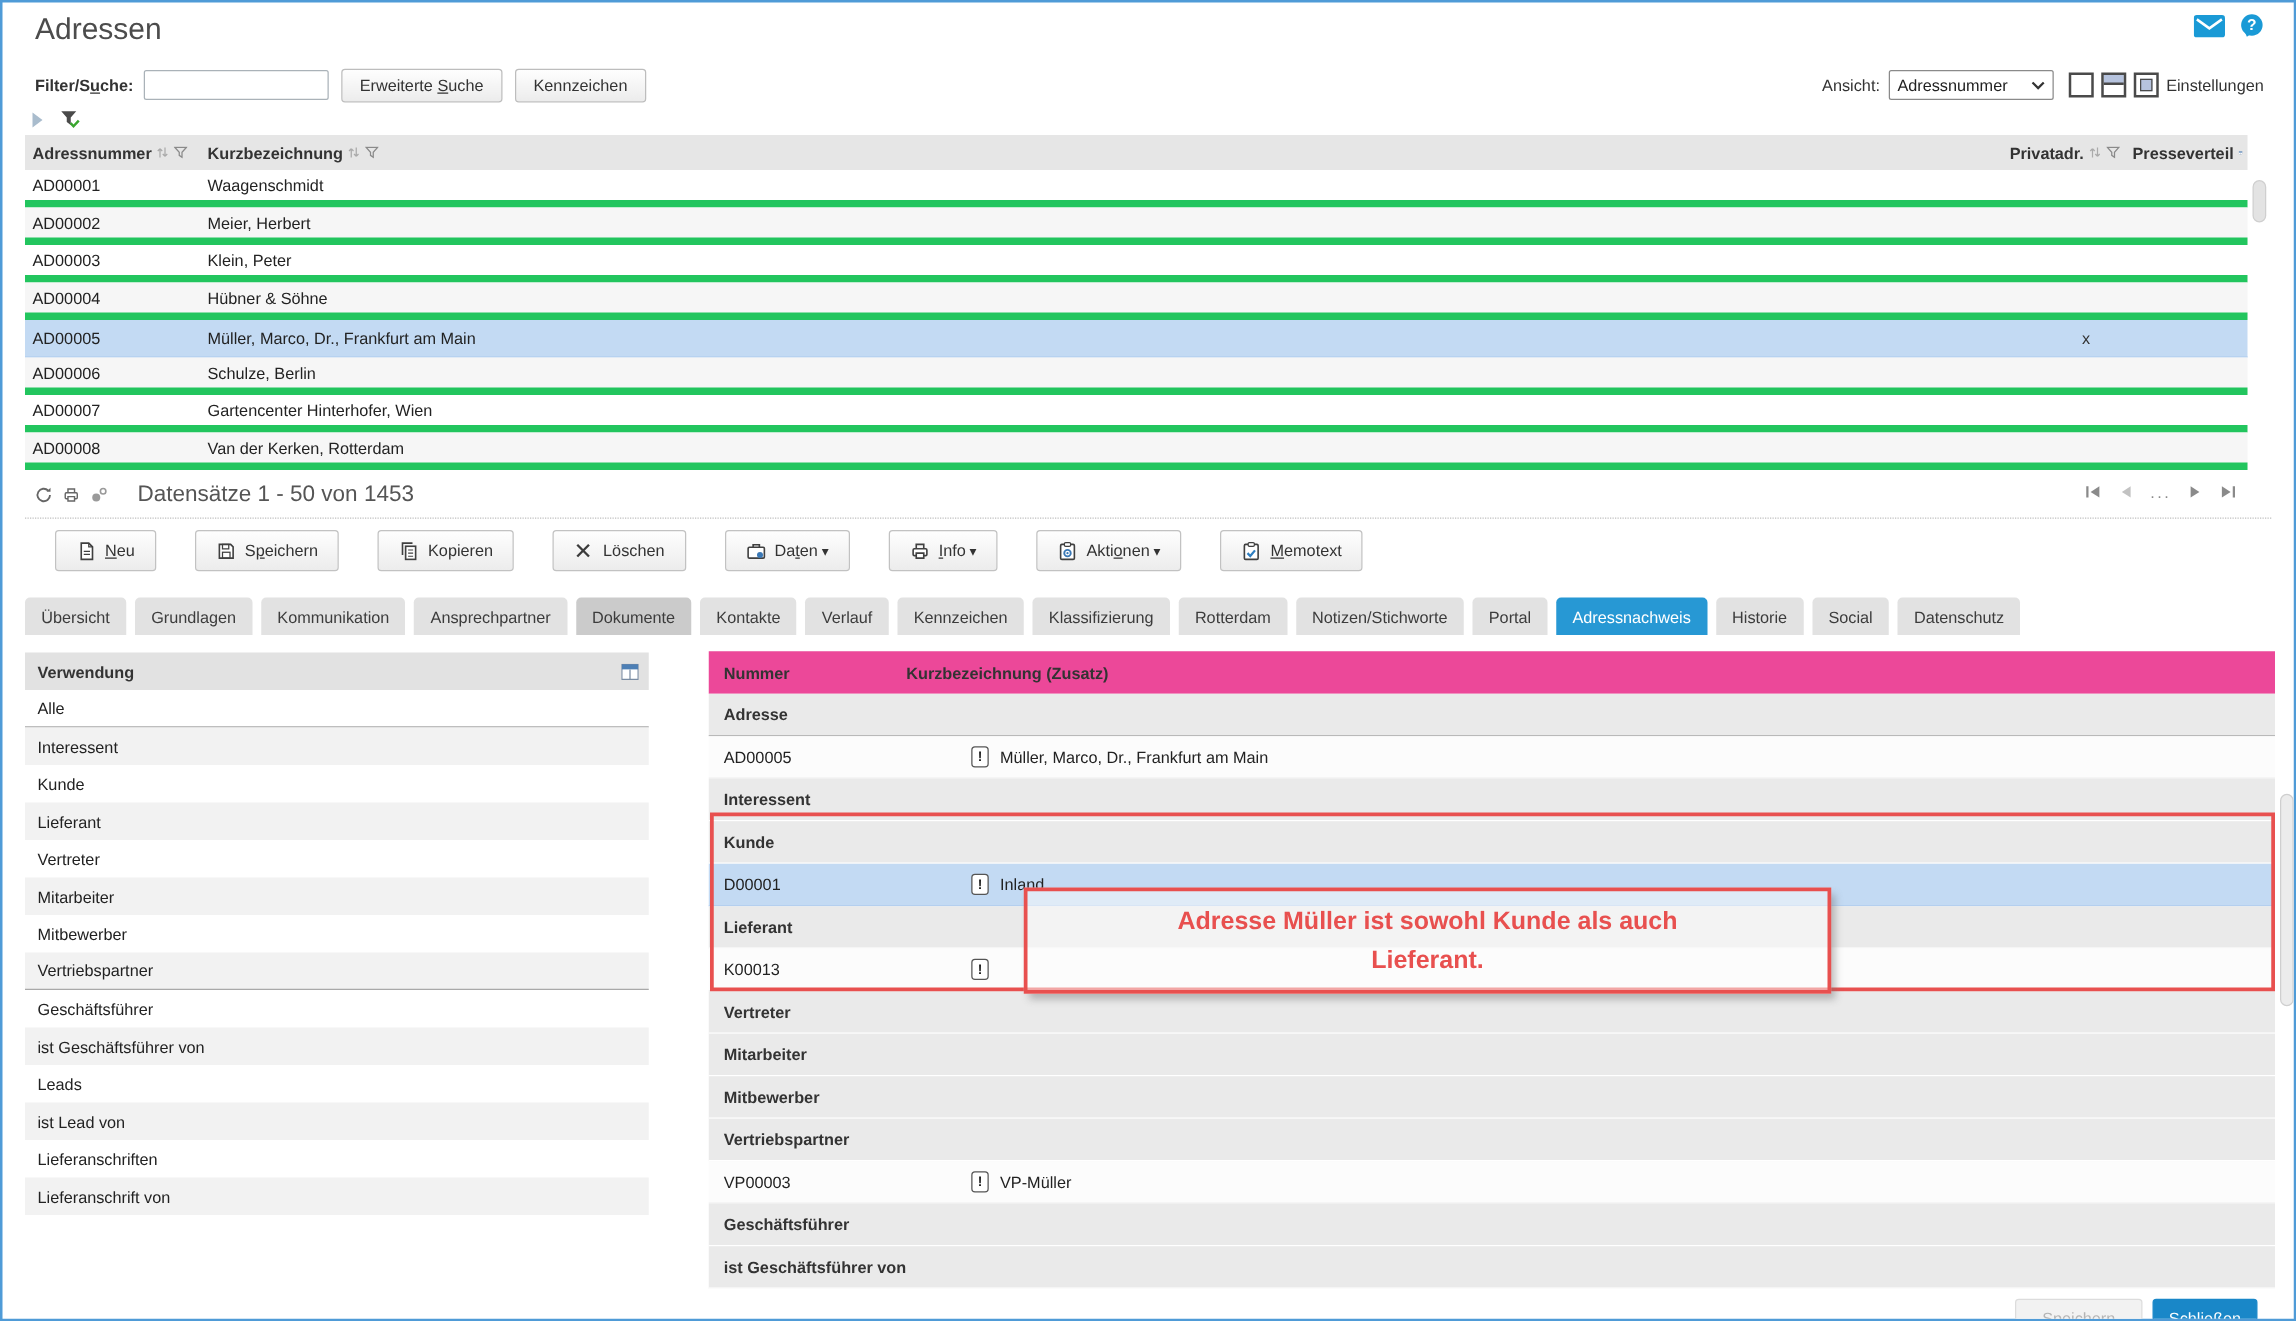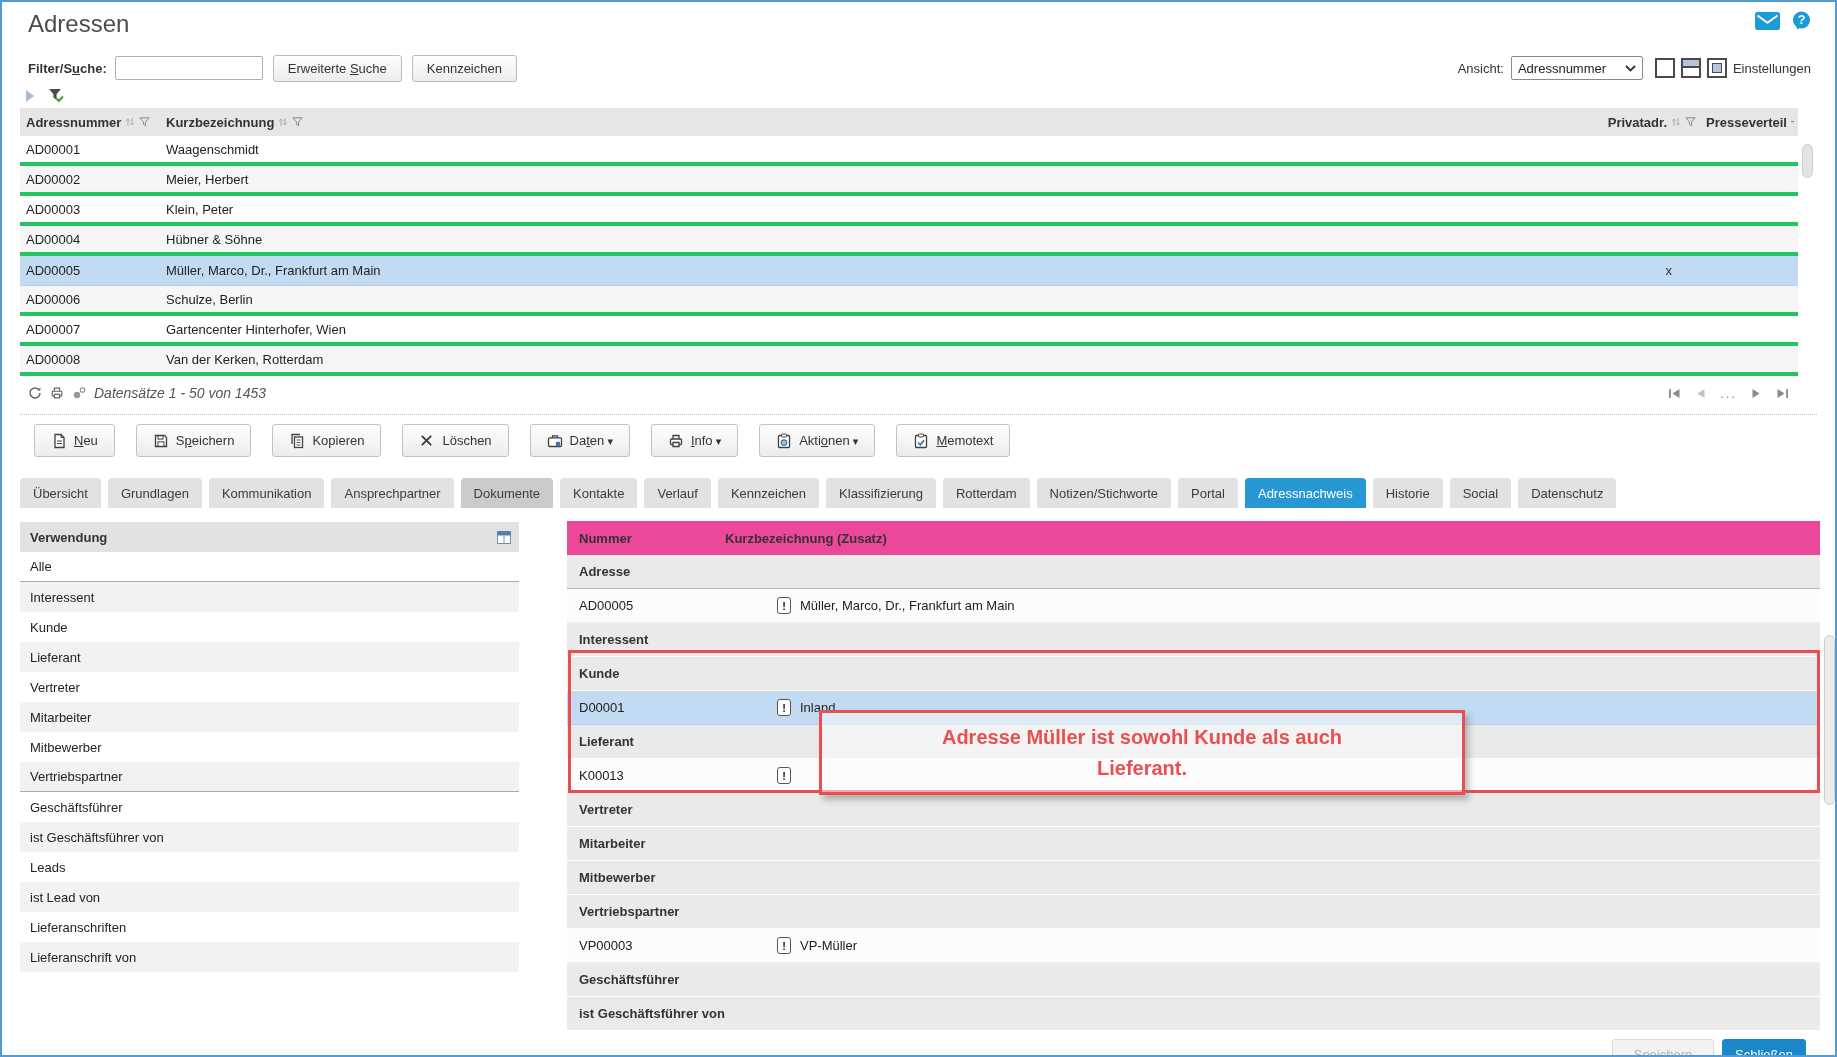--- a/index.html
+++ b/index.html
@@ -26,39 +26,39 @@
 
   
   .expander-row{position:absolute;left:24px;top:86px;display:flex;gap:14px;align-items:center;}
   .exp-arrow{width:0;height:0;border-left:8px solid #a9bccd;border-top:6px solid transparent;border-bottom:6px solid transparent;}
 
   
   .atable{position:absolute;left:18px;top:106px;width:1778px;}
   .thead{display:grid;grid-template-columns:140px 1fr 115px 98px;height:28px;background:#e6e6e6;align-items:center;font-weight:bold;color:#333;}
   .thead .hc{display:flex;align-items:center;gap:4px;padding-left:6px;}
   .thead .hc.right{justify-content:flex-end;padding-right:4px;}
-  .trow{display:grid;grid-template-columns:140px 1fr 115px 98px;height:30px;align-items:center;border-bottom:4px solid #22c55e;cursor:pointer;}
+  .trow{display:grid;grid-template-columns:140px 1fr 115px 98px;height:30px;align-items:center;border-bottom:6px solid #22c55e;cursor:pointer;}
   .tbody .trow:nth-of-type(even){background:#f6f6f6;}
   .tbody .trow.selected{background:#c3daf3;border-bottom:1px solid #b4cfef;}
   .trow .cell{padding-left:6px;}
   .trow .priv{text-align:right;padding-right:28px;color:#333;}
   .vscroll{position:absolute;background:#e3e3e3;border:1px solid #cfcfcf;border-radius:6px;width:11px;}
   .vscroll.top-list{left:1800px;top:142px;height:34px;}
   .vscroll.detail-list{left:1822px;top:633px;height:170px;background:#ececec;}
 
   
   .tfooter{position:absolute;left:26px;top:383px;display:flex;align-items:center;gap:8px;}
-  .tfooter .status{font-style:italic;color:#555;font-size:14px;}
+  .tfooter .status{color:#555;font-size:18px;margin-left:16px;}
   .pager{position:absolute;right:46px;top:386px;display:flex;align-items:center;gap:14px;color:#8a8a8a;}
   .pager span{cursor:pointer;line-height:10px;}
   .dotted-sep{position:absolute;left:18px;top:412px;width:1797px;border-top:1px dotted #bfbfbf;}
 
   
   .toolbar{position:absolute;left:24px;top:422px;display:flex;gap:13px;}
-  .toolbar .tbtn{height:33px;margin-left:8px;padding:0 16px;border-color:#c2c2c2;}
+  .toolbar .tbtn{height:33px;margin-left:18px;padding:0 16px;border-color:#c2c2c2;}
   .tbtn.dropdown .lbl::after{content:" ▾";font-size:11px;color:#333;}
   .ticon{display:inline-flex;width:16px;height:16px;}
 
   
   .tabs{position:absolute;left:18px;top:476px;display:flex;gap:7px;}
   .tab{height:30px;padding:0 13px;background:#e2e2e2;border-radius:4px 4px 0 0;display:flex;align-items:center;color:#3c3c3c;cursor:pointer;white-space:nowrap;}
   .tab.pressed{background:#cbcbcb;}
   .tab.active{background:#2798d4;color:#fff;}
 
   

